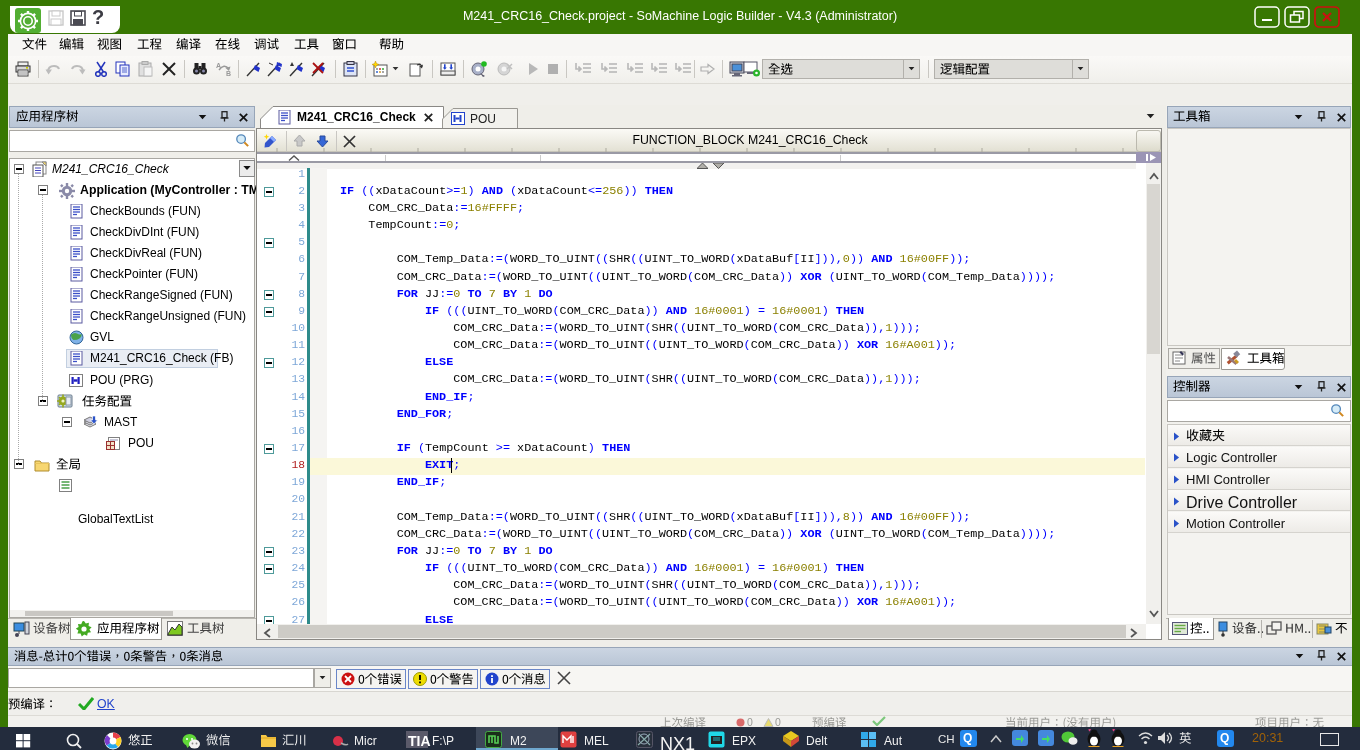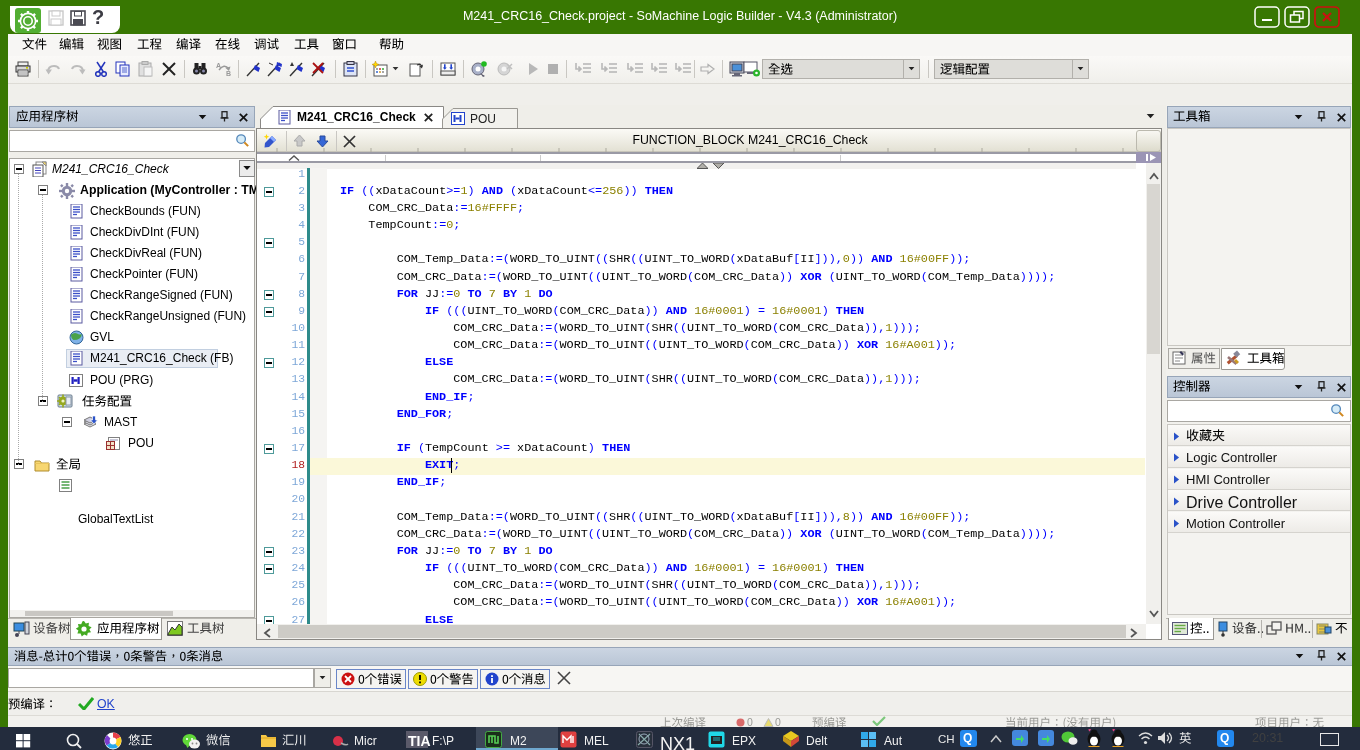--- a/index.html
+++ b/index.html
@@ -1296,15 +1296,15 @@
     <path d="M1 5 h3 l4 -4 v12 l-4 -4 h-3 z" fill="#ddd"></path>
     <path d="M10 4 q3 3 0 6 M12 2 q5 5 0 10" stroke="#ddd" stroke-width="1.3" fill="none"></path>
   </svg>
 <svg style="position:absolute;left:1179px;top:731px;overflow:visible" width="12.5" height="15.625">
     <g transform="translate(0 11.625) scale(0.0125 -0.0125)" fill="#E8E8E8">
       <path transform="translate(0 0)" d="M68 750Q68 750 90 750Q112 750 148 750Q183 750 226 750Q270 750 313 750Q356 750 392 750Q427 750 449 750Q471 750 471 750Q471 750 471 739Q471 728 471 714Q471 699 471 688Q471 678 471 678Q471 678 449 678Q427 678 392 678Q356 678 312 678Q269 678 226 678Q183 678 148 678Q112 678 90 678Q68 678 68 678Q68 678 68 688Q68 699 68 714Q68 728 68 739Q68 750 68 750ZM255 841Q255 841 263 841Q271 841 283 841Q295 841 307 841Q319 841 327 841Q335 841 335 841Q335 841 335 822Q335 802 335 772Q335 742 335 708Q335 673 335 643Q335 613 335 594Q335 575 335 575Q335 575 327 575Q319 575 307 575Q295 575 283 575Q271 575 263 575Q255 575 255 575Q255 575 255 594Q255 613 255 643Q255 673 255 708Q255 742 255 772Q255 802 255 822Q255 841 255 841ZM669 841Q669 841 677 841Q685 841 697 841Q709 841 720 841Q732 841 740 841Q748 841 748 841Q748 841 748 822Q748 802 748 772Q748 742 748 708Q748 673 748 643Q748 613 748 594Q748 575 748 575Q748 575 740 575Q732 575 720 575Q709 575 697 575Q685 575 677 575Q669 575 669 575Q669 575 669 594Q669 613 669 643Q669 673 669 708Q669 742 669 772Q669 802 669 822Q669 841 669 841ZM520 750Q520 750 542 750Q565 750 602 750Q638 750 682 750Q725 750 769 750Q813 750 850 750Q886 750 908 750Q931 750 931 750Q931 750 931 739Q931 728 931 714Q931 699 931 688Q931 678 931 678Q931 678 908 678Q886 678 850 678Q813 678 770 678Q726 678 682 678Q638 678 602 678Q565 678 542 678Q520 678 520 678Q520 678 520 688Q520 699 520 714Q520 728 520 739Q520 750 520 750ZM56 279Q56 279 94 279Q131 279 195 279Q259 279 338 279Q416 279 500 279Q585 279 664 279Q743 279 806 279Q870 279 908 279Q945 279 945 279Q945 279 945 268Q945 257 945 242Q945 227 945 216Q945 205 945 205Q945 205 908 205Q870 205 806 205Q743 205 664 205Q585 205 500 205Q416 205 338 205Q259 205 195 205Q131 205 94 205Q56 205 56 205Q56 205 56 216Q56 227 56 242Q56 257 56 268Q56 279 56 279ZM159 513Q159 513 188 513Q217 513 266 513Q315 513 376 513Q438 513 503 513Q568 513 630 513Q691 513 740 513Q790 513 819 513Q848 513 848 513Q848 513 848 494Q848 475 848 445Q848 415 848 381Q848 347 848 317Q848 287 848 268Q848 249 848 249Q848 249 840 249Q831 249 820 249Q808 249 796 249Q784 249 776 249Q768 249 768 249Q768 249 768 268Q768 288 768 318Q768 347 768 376Q768 404 768 424Q768 444 768 444Q768 444 739 444Q710 444 662 444Q615 444 558 444Q502 444 445 444Q388 444 340 444Q293 444 264 444Q235 444 235 444Q235 444 235 424Q235 404 235 376Q235 347 235 318Q235 288 235 268Q235 249 235 249Q235 249 228 249Q220 249 208 249Q197 249 186 249Q174 249 166 249Q159 249 159 249Q159 249 159 268Q159 287 159 317Q159 347 159 381Q159 415 159 445Q159 475 159 494Q159 513 159 513ZM455 627Q455 627 463 627Q471 627 484 627Q496 627 508 627Q521 627 529 627Q537 627 537 627Q537 627 537 607Q537 587 537 556Q537 524 537 488Q537 451 537 420Q537 388 537 368Q537 348 537 348Q537 296 528 246Q518 197 492 150Q465 102 415 60Q365 18 284 -18Q204 -55 86 -83Q81 -74 72 -62Q64 -49 55 -37Q46 -25 37 -17Q150 8 226 40Q302 71 348 108Q394 144 417 184Q440 223 448 265Q455 307 455 349Q455 349 455 369Q455 389 455 420Q455 452 455 488Q455 524 455 556Q455 587 455 607Q455 627 455 627ZM548 252Q596 139 702 75Q808 11 969 -11Q961 -19 951 -32Q941 -45 933 -58Q925 -72 919 -83Q807 -63 722 -23Q636 17 576 81Q515 145 477 235Q477 235 488 238Q499 240 512 243Q526 246 537 249Q548 252 548 252Z"></path>
     </g>
   </svg>
 <div class="ab" style="left:1217px;top:730px;width:17px;height:17px;background:#2288EE;border-radius:3px"></div>
 <div class="ab" style="left:1220px;top:731px;font-size:12px;font-weight:bold;color:#fff">Q</div>
-<div class="ab" style="left:1252px;top:731px;font-size:12.5px;color:#404040">20:31</div>
+<div class="ab" style="left:1252px;top:731px;font-size:12.5px;color:#a16207">20:31</div>
 <svg class="ab" style="left:1320px;top:733px" width="19" height="13" viewBox="0 0 19 13">
     <rect x="0.5" y="0.5" width="18" height="12" fill="none" stroke="#e8e8e8"></rect>
   </svg>
 </body></html>

